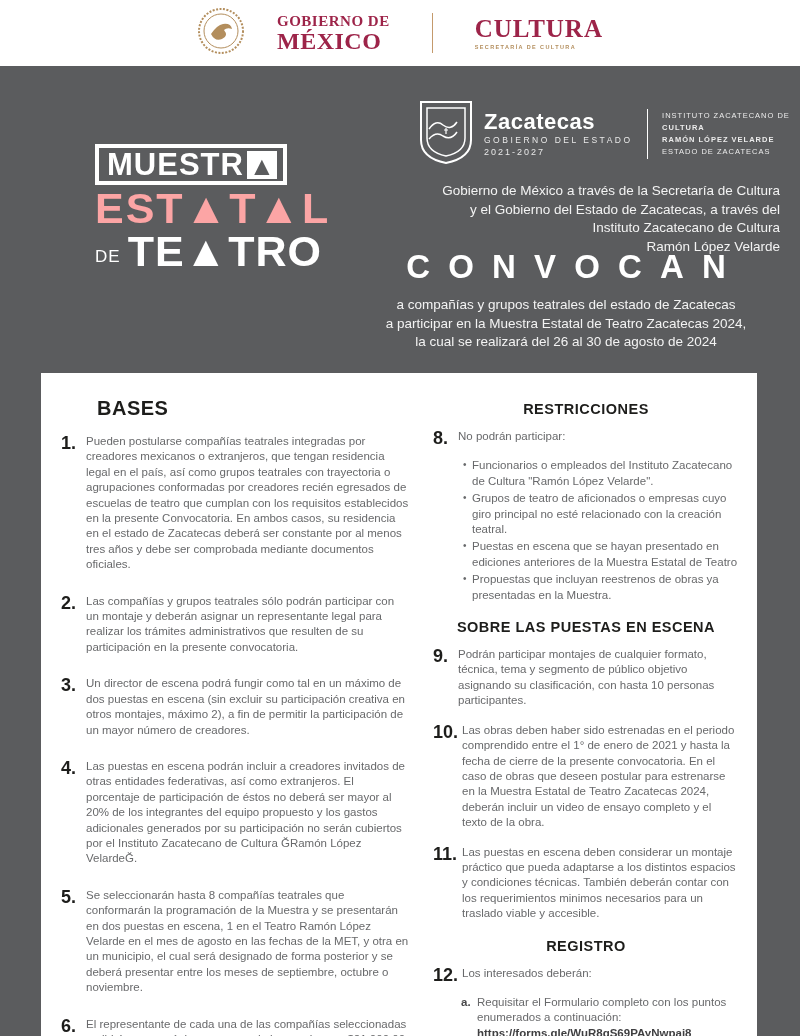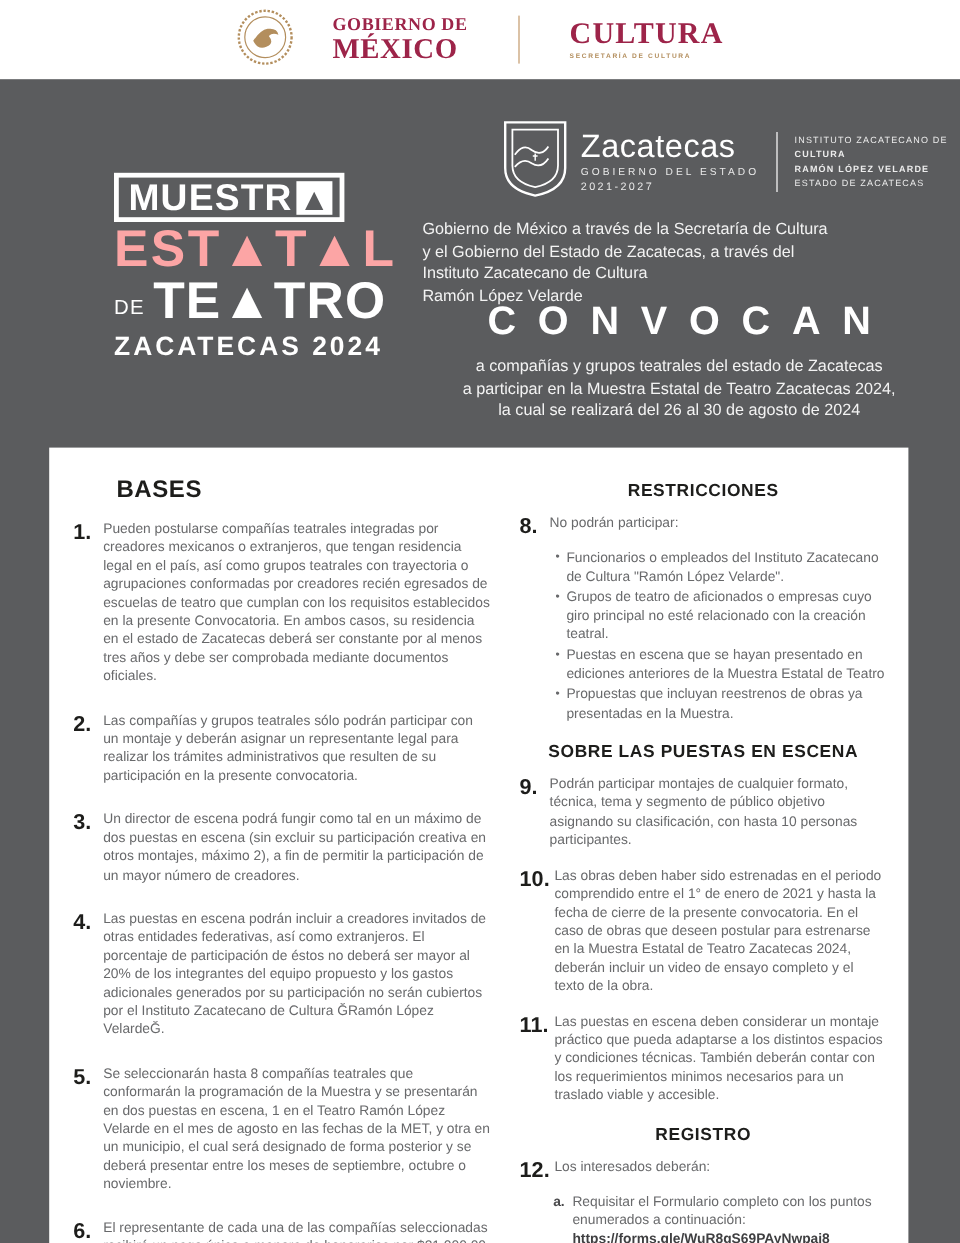--- a/index.html
+++ b/index.html
@@ -16,39 +16,39 @@
   .cultura-block { text-align:left; }
   .cultura-title { font-family:"Liberation Serif", serif; color:#9d2449; font-weight:bold; font-size:25px; letter-spacing:1px; line-height:1; }
   .cultura-sub { color:#b38e5d; font-size:5.5px; letter-spacing:1.4px; font-weight:bold; margin-top:3px; }
 
   
   .hero { position:relative; height:307px; color:#fff; }
 
   .zac-row { position:absolute; left:418px; top:33px; display:flex; align-items:center; }
   .zac-shield { flex:0 0 auto; }
   .zac-text { margin-left:10px; line-height:1; }
-  .zac-name { font-size:27px; font-weight:normal; letter-spacing:.5px; color:#fff; }
+  .zac-name { font-size:22px; font-weight:bold; letter-spacing:.5px; color:#fff; }
   .zac-gov { font-size:8.5px; letter-spacing:2.5px; margin-top:3px; color:#e9e9e9; }
   .zac-term { font-size:9px; letter-spacing:2px; margin-top:3px; color:#e9e9e9; }
   .zac-vdiv { width:1.5px; height:50px; background:#ffffff; margin:0 14px; }
   .izc-lines { font-size:7.5px; letter-spacing:1px; line-height:1.6; color:#ececec; }
   .izc-lines .b { font-weight:bold; }
 
   
   .met-logo { position:absolute; left:95px; top:78px; width:242px; }
   .mu-box { border:4px solid #fff; display:inline-flex; align-items:center; padding:1px 6px 1px 8px; }
   .mu-prefix { font-weight:bold; font-size:31px; letter-spacing:1px; line-height:1; color:#fff; }
   .mu-a { background:#fff; color:#5b5c5e; font-size:26px; line-height:1; padding:2px 2px 0 2px; margin-left:3px; font-weight:bold; }
   .met-estatal { font-weight:bold; font-size:43px; line-height:.95; color:#fca5a5; letter-spacing:2px; margin-top:3px; }
   .met-deteatro { display:flex; align-items:flex-end; gap:7px; margin-top:2px; }
   .met-de { font-weight:normal; font-size:17px; color:#fff; padding-bottom:5px; letter-spacing:1px; }
   .met-teatro { font-weight:bold; font-size:43px; line-height:.95; color:#fff; letter-spacing:1px; }
   .met-year { font-weight:bold; font-size:22px; letter-spacing:2.5px; color:#fff; margin-top:4px; }
 
-  .hero-intro { position:absolute; left:352px; top:116px; width:428px; text-align:left;
+  .hero-intro { position:absolute; left:352px; top:116px; width:428px; text-align:right;
                 font-size:13.5px; line-height:1.38; color:#f3f3f3; }
   .hero-convocan { position:absolute; left:352px; top:182px; width:428px; text-align:center;
                    font-weight:bold; font-size:33px; letter-spacing:.55em; text-indent:.55em; color:#ffffff; }
   .hero-desc { position:absolute; left:340px; top:230px; width:452px; text-align:center;
                font-size:13.5px; line-height:1.38; color:#f3f3f3; }
 
   
   .card { background:#ffffff; width:716px; margin:0 auto 0 41px; min-height:663px;
           padding:20px 18px 30px 20px; display:flex; gap:24px; }
   .col-left { width:348px; }
@@ -126,21 +126,20 @@
   <div class="met-logo">
     <div class="mu-box">
       <span class="mu-prefix">MUESTR</span>
       <span class="mu-a">▲</span>
     </div>
     <div class="met-estatal">EST▲T▲L</div>
     <div class="met-deteatro">
       <span class="met-de">DE</span>
       <span class="met-teatro">TE▲TRO</span>
     </div>
-    <div class="met-year">ZACATECAS 2024</div>
   </div>
 
   <div class="hero-intro">
     <div>Gobierno de México a través de la Secretaría de Cultura</div>
     <div>y el Gobierno del Estado de Zacatecas, a través del</div>
     <div>Instituto Zacatecano de Cultura</div>
     <div>Ramón López Velarde</div>
   </div>
 
   <div class="hero-convocan">CONVOCAN</div>

